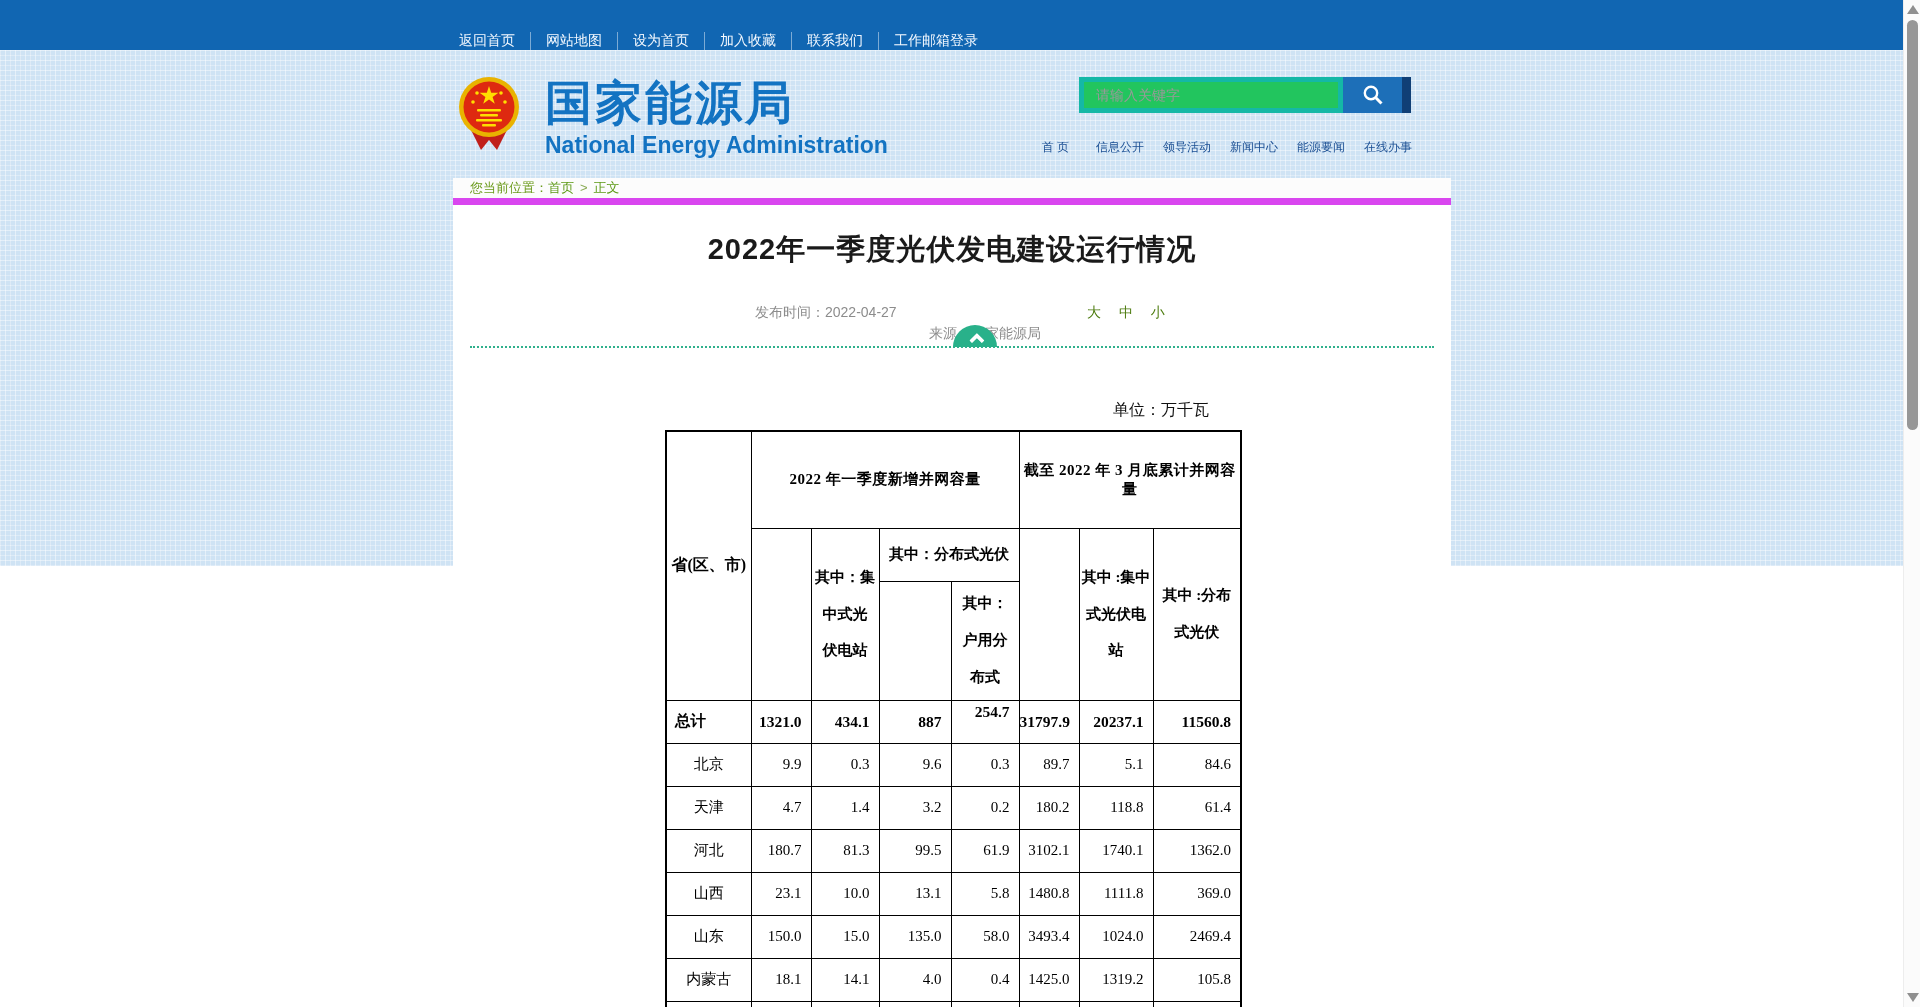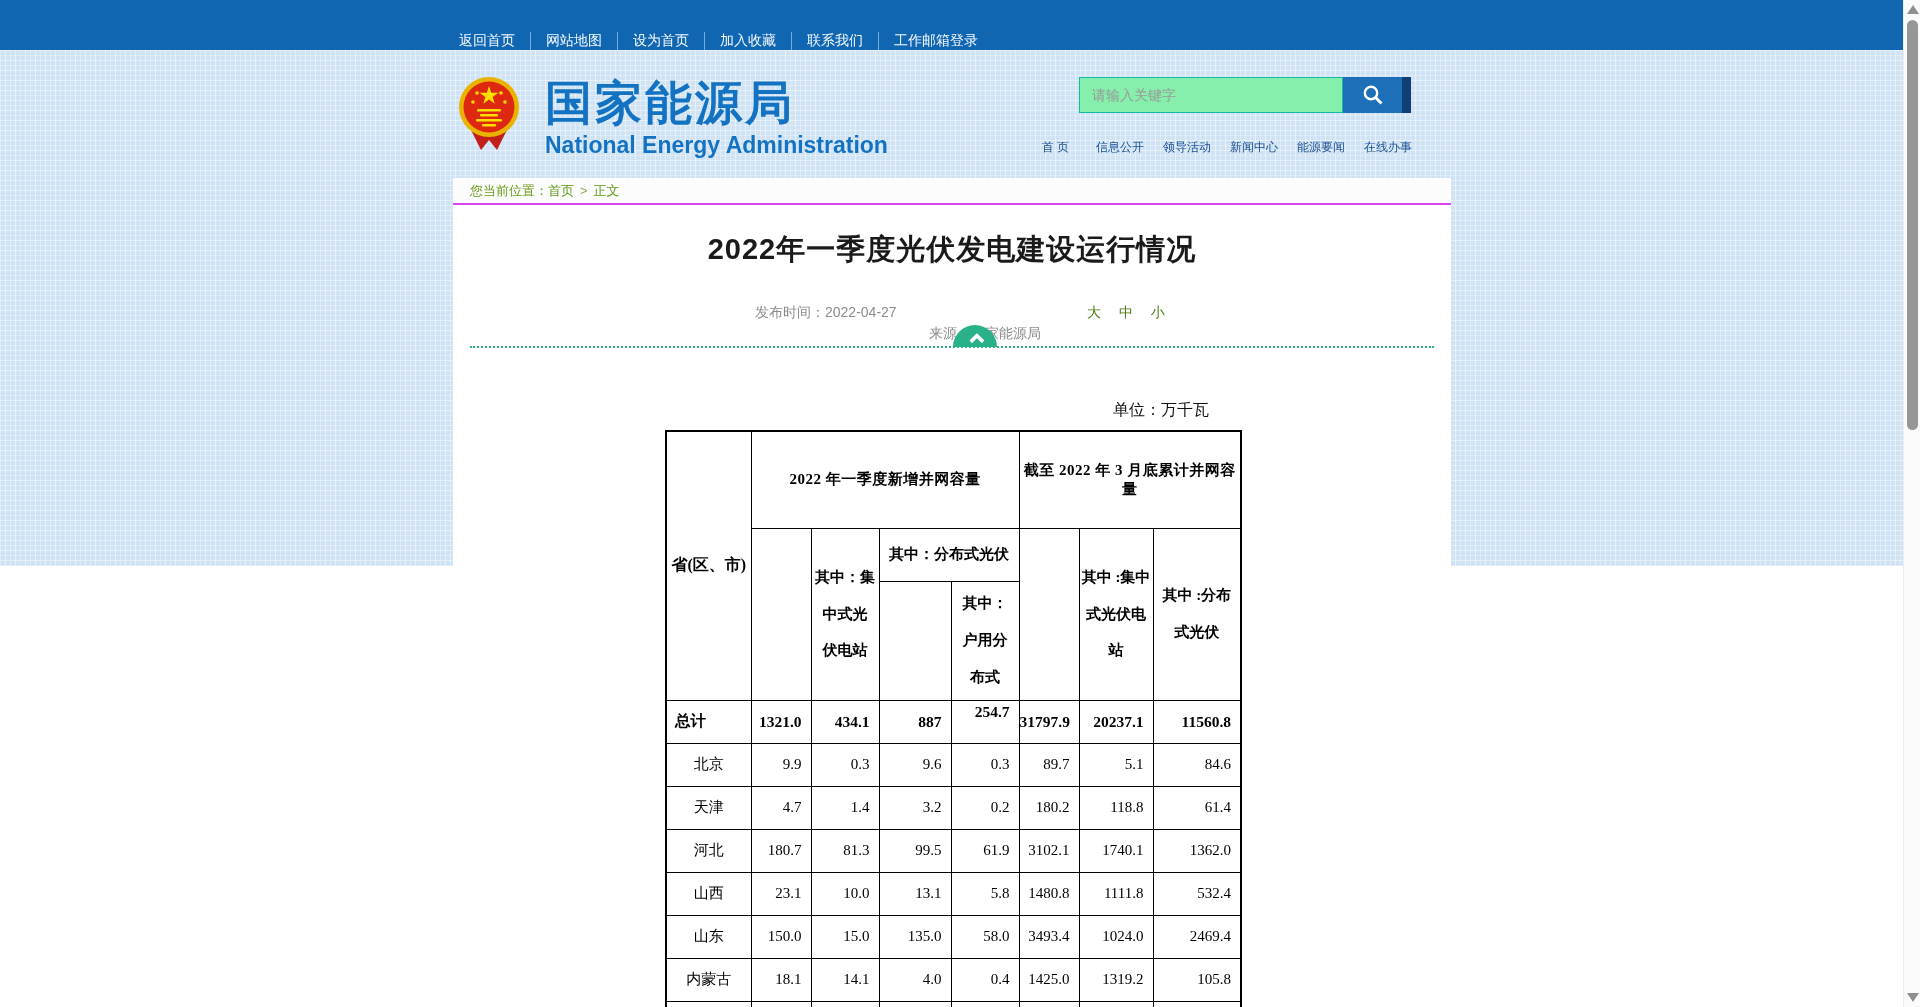--- a/index.html
+++ b/index.html
@@ -27,39 +27,39 @@
   
   .logo-wrap { position:absolute; left:455px; top:76px; display:flex; cursor:pointer; }
   .emblem { width:68px; height:78px; }
   .brand { margin-left:22px; }
   .brand .cn { font-size:47px; font-weight:bold; color:#1373c2; letter-spacing:3px;
                line-height:1.15; }
   .brand .en { font-size:23px; font-weight:bold; color:#1373c2; margin-top:2px; }
 
   
   .search { position:absolute; left:1079px; top:77px; height:36px; display:flex; }
-  .search input { width:264px; height:36px; border:1px solid #14b8a6; background:#86efac;
+  .search input { width:264px; height:36px; border:5px solid #14b8a6; background:#22c55e;
                   font-size:14px; color:#333; padding:0 12px; outline:none; }
   .search input::placeholder { color:#999; }
   .search .btn { width:59px; height:36px; background:#1d6fb8; border:none; cursor:pointer;
                  display:flex; align-items:center; justify-content:center; }
   .search .btn-edge { width:9px; height:36px; background:#103f76; }
 
   
   .nav { position:absolute; top:139px; left:453px; width:959px; display:flex;
          justify-content:flex-end; align-items:center; }
   .nav .nitem { font-size:12px; color:#1b4f93; margin-left:19px; cursor:pointer; white-space:nowrap; }
   .nav .nitem.first { margin-right:8px; }
 
   
   .panel { position:absolute; left:453px; top:178px; width:998px; height:829px;
            background:#ffffff; overflow:hidden; }
 
   .crumbbar { position:relative; width:100%; height:27px; background:#fcfcfc;
-              border-bottom:2px solid #d946ef; display:flex; align-items:center; }
+              border-bottom:7px solid #d946ef; display:flex; align-items:center; }
   .crumbbar .crumbtext { margin-left:17px; font-size:13px; color:#6a9a1b; }
   .crumbbar a { color:#5d9a17; text-decoration:none; cursor:pointer; }
   .crumb-sep { color:#8aab55; padding:0 6px; }
 
   .art-title { position:absolute; left:0; top:52px; width:100%; text-align:center;
                font-size:29px; font-weight:600; color:#1a1a1a; letter-spacing:1px; }
 
   .meta-row { position:absolute; left:0; top:126px; width:100%; height:20px;
               font-size:14px; color:#8c8c8c; }
   .meta-pub { position:absolute; left:302px; }
@@ -272,21 +272,21 @@
         <td class="num">1362.0</td>
       </tr>
       <tr style="height:43px">
         <td class="prov">山西</td>
         <td class="num">23.1</td>
         <td class="num">10.0</td>
         <td class="num">13.1</td>
         <td class="num">5.8</td>
         <td class="num">1480.8</td>
         <td class="num">1111.8</td>
-        <td class="num">532.4</td>
+        <td class="num">369.0</td>
       </tr>
       <tr style="height:43px">
         <td class="prov">山东</td>
         <td class="num">150.0</td>
         <td class="num">15.0</td>
         <td class="num">135.0</td>
         <td class="num">58.0</td>
         <td class="num">3493.4</td>
         <td class="num">1024.0</td>
         <td class="num">2469.4</td>

